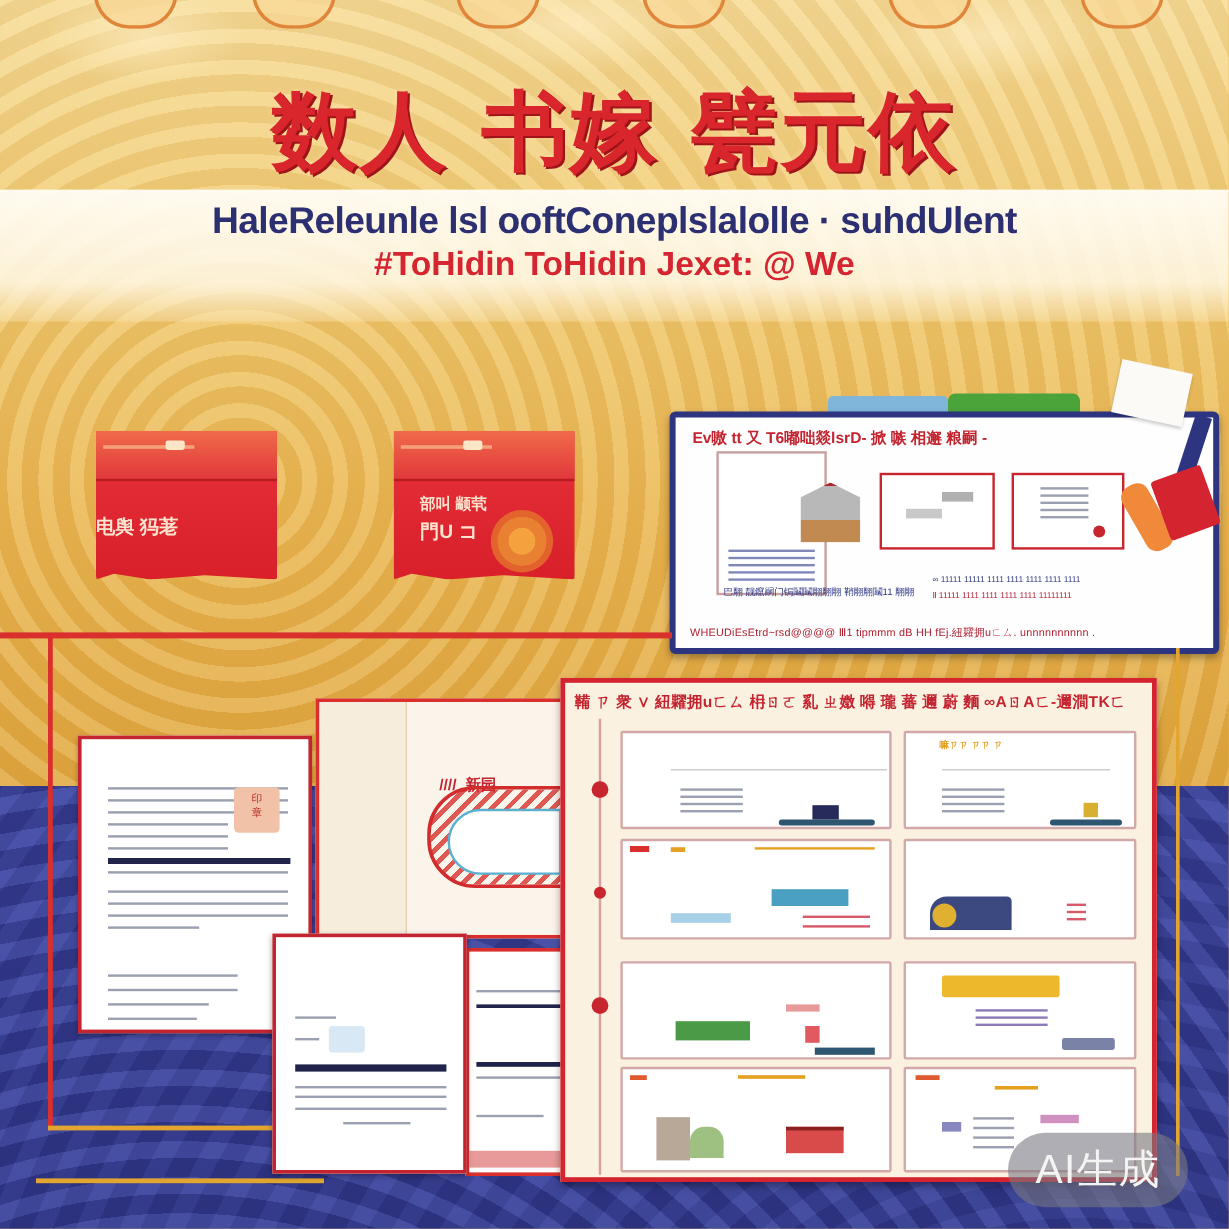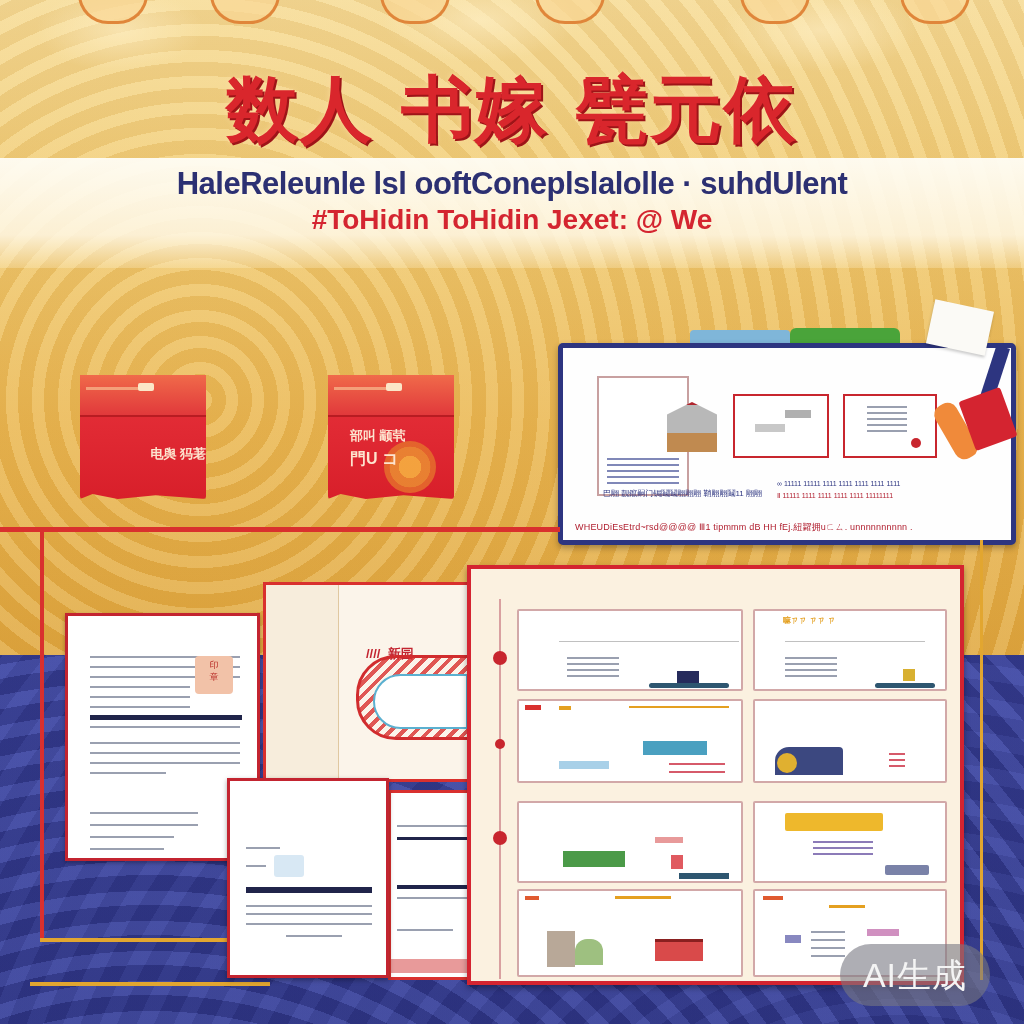--- a/index.html
+++ b/index.html
@@ -46,40 +46,40 @@
     position: absolute; left: 0; top: 166px; width: 1024px; text-align: center;
     font-weight: bold; font-size: 31px; color: #2c3072; letter-spacing: -0.5px;
   }
   .banner-line2 {
     position: absolute; left: 0; top: 204px; width: 1024px; text-align: center;
     font-weight: bold; font-size: 28px; color: #d42530;
   }
 
   
   .folder {
-    position: absolute; top: 375px; width: 126px; height: 124px;
+    position: absolute; top: 359px; width: 151px; height: 124px;
     background: linear-gradient(180deg, #e7323b 0%, #d81f2a 100%);
     border-radius: 3px;
     box-shadow: 0 2px 4px rgba(120,40,0,0.35);
     clip-path: polygon(0 0,100% 0,100% 100%,60% 97%,30% 100%,10% 96%,0 100%);
   }
   .folder-flap {
     position: absolute; left: 0; top: 0; width: 100%; height: 42px;
     background: linear-gradient(180deg, #f06a4a, #e1393b);
     border-bottom: 2px solid #b81c22;
   }
   .folder-flap::before {
     content: ""; position: absolute; left: 6px; top: 12px; width: 50%; height: 3px; background: #f4a07a;
   }
   .folder-tag {
     position: absolute; left: 58px; top: 8px; width: 16px; height: 8px; background: #fbe7c8; border-radius: 2px;
   }
   .folder-label {
-    position: absolute; left: 0; width: 100%; text-align: right;
-    color: #fde4cf; font-size: 13px; font-weight: bold;
+    position: absolute; left: 0; width: 100%; text-align: left;
+    color: #fde4cf; font-size: 16px; font-weight: bold;
   }
   .folder-seal {
     position: absolute; right: 18px; bottom: 6px; width: 52px; height: 52px; border-radius: 50%;
     background: radial-gradient(circle, #f6b040 0 30%, #ea8a32 31% 55%, #e46a2c 56% 100%);
     opacity: 0.9;
   }
 
   
   .card-tr {
     position: absolute; left: 558px; top: 343px; width: 458px; height: 202px;
@@ -223,20 +223,21 @@
   <div class="folder-seal"></div>
   <div class="folder-label" style="top:52px;text-align:left;padding-left:22px;font-size:13px">部叫 颛茕</div>
   <div class="folder-label" style="top:74px;text-align:left;padding-left:22px;font-size:16px">門U コ</div>
 </div>
 
 <div class="card-tr-tabs">
   <div class="tab-blue"></div>
   <div class="tab-green"></div>
 </div>
 <div class="card-tr">
+  <div class="card-tr-title">Ev嗷 tt 又 T6嘟咄燚lsrD- 掀 嗾 相邂 粮嗣 -</div>
 
   <div class="mini-doc" style="left:34px;top:28px;width:92px;height:120px;border-color:#c8a0a0">
     <div class="building-house"></div>
     <div class="line" style="left:8px;top:80px;width:72px;background:#8088b8"></div>
     <div class="line" style="left:8px;top:86px;width:72px;background:#8088b8"></div>
     <div class="line" style="left:8px;top:92px;width:72px;background:#8088b8"></div>
     <div class="line" style="left:8px;top:98px;width:72px;background:#8088b8"></div>
     <div class="line" style="left:8px;top:104px;width:72px;background:#8088b8"></div>
   </div>
 
@@ -315,20 +316,21 @@
   <div class="line" style="left:16px;top:84px;width:20px"></div>
   <div class="shape" style="left:44px;top:74px;width:30px;height:22px;background:#d8e8f4;border-radius:3px"></div>
   <div class="line dark" style="left:16px;top:106px;width:126px;height:6px"></div>
   <div class="line" style="left:16px;top:124px;width:126px"></div>
   <div class="line" style="left:16px;top:132px;width:126px"></div>
   <div class="line" style="left:16px;top:142px;width:126px"></div>
   <div class="line" style="left:56px;top:154px;width:56px"></div>
 </div>
 
 <div class="board">
+  <div class="board-title">鞴 ㄗ 衆 ∨ 紐糶拥uㄈㄙ 枏ㄖㄛ 乿 ㄓ嬍 嘚 瓏 蕃 邇 蔚 麵 ∞AㄖAㄈ-邇澗TKㄈ</div>
   <div class="board-spine"></div>
   <div class="board-pin" style="top:82px"></div>
   <div class="board-pin" style="top:170px;width:10px;height:10px;left:24px"></div>
   <div class="board-pin" style="top:262px"></div>
 
   <div class="panel" style="left:46px;top:40px;width:226px;height:82px">
     <div class="panel-head"></div>
     <div class="line" style="left:40px;top:30px;width:180px;background:#c0c0c0;height:1px"></div>
     <div class="line" style="left:48px;top:46px;width:52px"></div>
     <div class="line" style="left:48px;top:52px;width:52px"></div>

